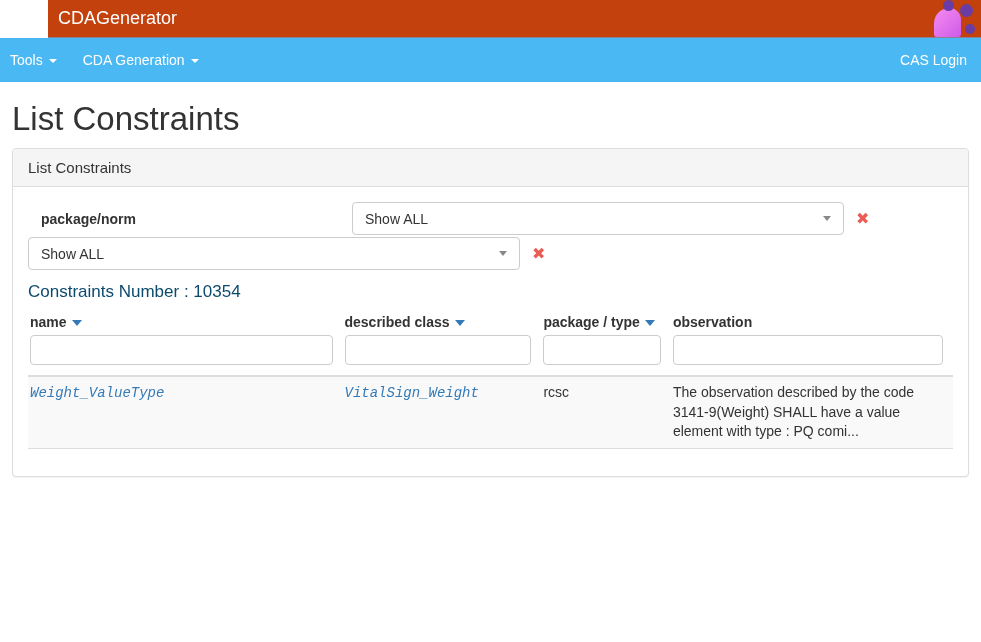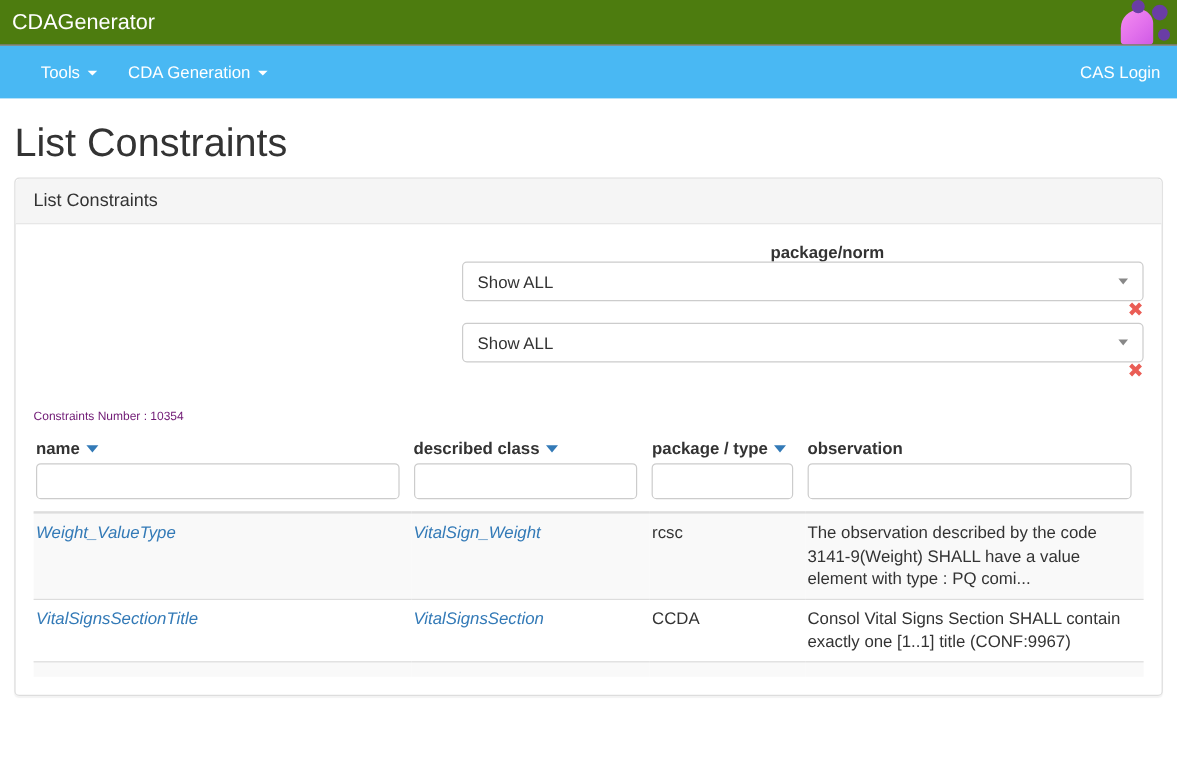--- a/index.html
+++ b/index.html
@@ -5,99 +5,99 @@
   * { box-sizing: border-box; }
   html,body { margin:0; padding:0; }
   body {
     width:981px; height:642px; overflow:hidden;
     font-family:"Liberation Sans","DejaVu Sans",sans-serif;
     background:#fff; color:#333;
   }
 
   
   .topbar {
-    height:38px; background:#4d7c0f; border-bottom:1px solid #8d7f9c;
-    position:relative; display:flex; align-items:center;
+    height:38px; background:#c2410c; border-bottom:1px solid #8d7f9c;
+    position:relative; display:flex; align-items:center;margin-left:48px;
   }
   .brand { color:#fff; font-size:18px; padding-left:10px; }
   .logo { position:absolute; right:0; top:0; width:52px; height:37px; overflow:hidden; }
   .logo-blob {
     position:absolute; left:5px; top:8px; width:27px; height:29px;
     background:linear-gradient(135deg,#f48cf0 0%,#e271ec 55%,#cf5ae6 100%);
     border-radius:16px 12px 3px 3px;
   }
   .logo-dot { position:absolute; border-radius:50%; background:#6a3da6; }
   .logo-dot.d1 { left:14px; top:0;   width:11px; height:11px; }
   .logo-dot.d2 { left:31px; top:4px; width:13px; height:13px; }
   .logo-dot.d3 { left:36px; top:24px; width:10px; height:10px; }
 
   
   .navbar {
     height:44px; background:#49b8f3; display:flex; align-items:center;
     padding:0 14px 0 10px; color:#fff; font-size:14px;
   }
   .nav-item { display:flex; align-items:center; gap:6px; padding:0 13px; cursor:pointer; white-space:nowrap; }
-  .nav-item:first-child { padding-left:0;margin-left:24px; }
+  .nav-item:first-child { padding-left:0; }
   .nav-right { margin-left:auto; padding-right:0; }
   .caret-down {
     width:0; height:0; display:inline-block;
     border-left:4px solid transparent; border-right:4px solid transparent;
     border-top:4px solid #fff; margin-top:2px;
   }
 
   
   .container { padding:0 12px; }
   .page-title { font-size:33px; font-weight:400; margin:18px 0 10px 0; color:#333; }
 
   .panel { border:1px solid #ddd; border-radius:4px; background:#fff; box-shadow:0 1px 1px rgba(0,0,0,0.05); }
   .panel-heading {
     background:#f5f5f5; border-bottom:1px solid #ddd; padding:10px 15px;
     font-size:15px; color:#333; border-radius:4px 4px 0 0;
   }
   .panel-body { padding:15px; }
 
   
-  .form-row { display:flex; align-items:flex-end; margin-bottom:2px;flex-direction:column; }
+  .form-row { display:flex; align-items:center; margin-bottom:2px; }
   .form-label { width:324px; padding-left:13px; font-weight:bold; font-size:14px; }
   .select-box {
-    width:568px; height:33px; border:1px solid #ccc; border-radius:4px;
+    width:492px; height:33px; border:1px solid #ccc; border-radius:4px;
     background:#fff; display:flex; align-items:center; padding:0 12px;
     font-size:14px; color:#333; cursor:pointer;
   }
   .select-caret {
     margin-left:auto; width:0; height:0;
     border-left:4px solid transparent; border-right:4px solid transparent;
     border-top:5px solid #888;
   }
   .remove-x {
     margin-left:12px; color:#ea5d55; font-weight:bold; font-size:16px;
     line-height:1; cursor:pointer; font-style:normal;
   }
-  .count-text { font-size:10px; margin:24px 0 10px 0; color:#701a75; }
+  .count-text { font-size:17px; margin:12px 0 10px 0; color:#0c4a6e; }
 
   
   table.constraints { width:100%; border-collapse:collapse; font-size:14px; table-layout:fixed; }
   thead th { text-align:left; font-weight:bold; color:#333;margin-left:16px; }
   th.label-cell { padding:2px 10px 5px 2px; white-space:nowrap; }
   th.filter-cell { padding:0 10px 10px 2px; border-bottom:2px solid #ddd; }
   .sort-caret {
     display:inline-block; width:0; height:0; margin-left:5px;
     border-left:5px solid transparent; border-right:5px solid transparent;
     border-top:6px solid #337ab7; vertical-align:middle;
   }
   input.filter {
     width:100%; height:30px; border:1px solid #ccc; border-radius:4px;
     padding:0 8px; font-size:14px; background:#fff;
   }
   tbody td {
     padding:6px 10px 6px 2px; border-top:1px solid #ddd;
     vertical-align:top; line-height:1.4; word-wrap:break-word;
   }
   tbody tr:nth-child(odd) { background:#f9f9f9; }
-  a.cell-link { color:#337ab7; font-style:italic; text-decoration:none; cursor:pointer; }
+  a.cell-link { color:#337ab7; font-style:italic; text-decoration:none; cursor:pointer;font-family:Liberation Mono, monospace; }
 </style>
 </head>
 <body>
 
 <div class="topbar">
   <span class="brand">CDAGenerator</span>
   <div class="logo">
     <span class="logo-blob"></span>
     <span class="logo-dot d1"></span>
     <span class="logo-dot d2"></span>
@@ -175,26 +175,20 @@
           </tr>
         </thead>
         <tbody>
           <tr>
             <td><a class="cell-link">Weight_ValueType</a></td>
             <td><a class="cell-link">VitalSign_Weight</a></td>
             <td><span>rcsc</span></td>
             <td><span>The observation described by the code 3141-9(Weight) SHALL have a value element with type : PQ comi...</span></td>
           </tr>
           <tr>
-            <td><a class="cell-link">VitalSignsSectionTitle</a></td>
-            <td><a class="cell-link">VitalSignsSection</a></td>
-            <td><span>CCDA</span></td>
-            <td><span>Consol Vital Signs Section SHALL contain exactly one [1..1] title (CONF:9967)</span></td>
-          </tr>
-          <tr>
             <td></td>
             <td></td>
             <td></td>
             <td></td>
           </tr>
         </tbody>
       </table>
 
     </div>
   </div>

